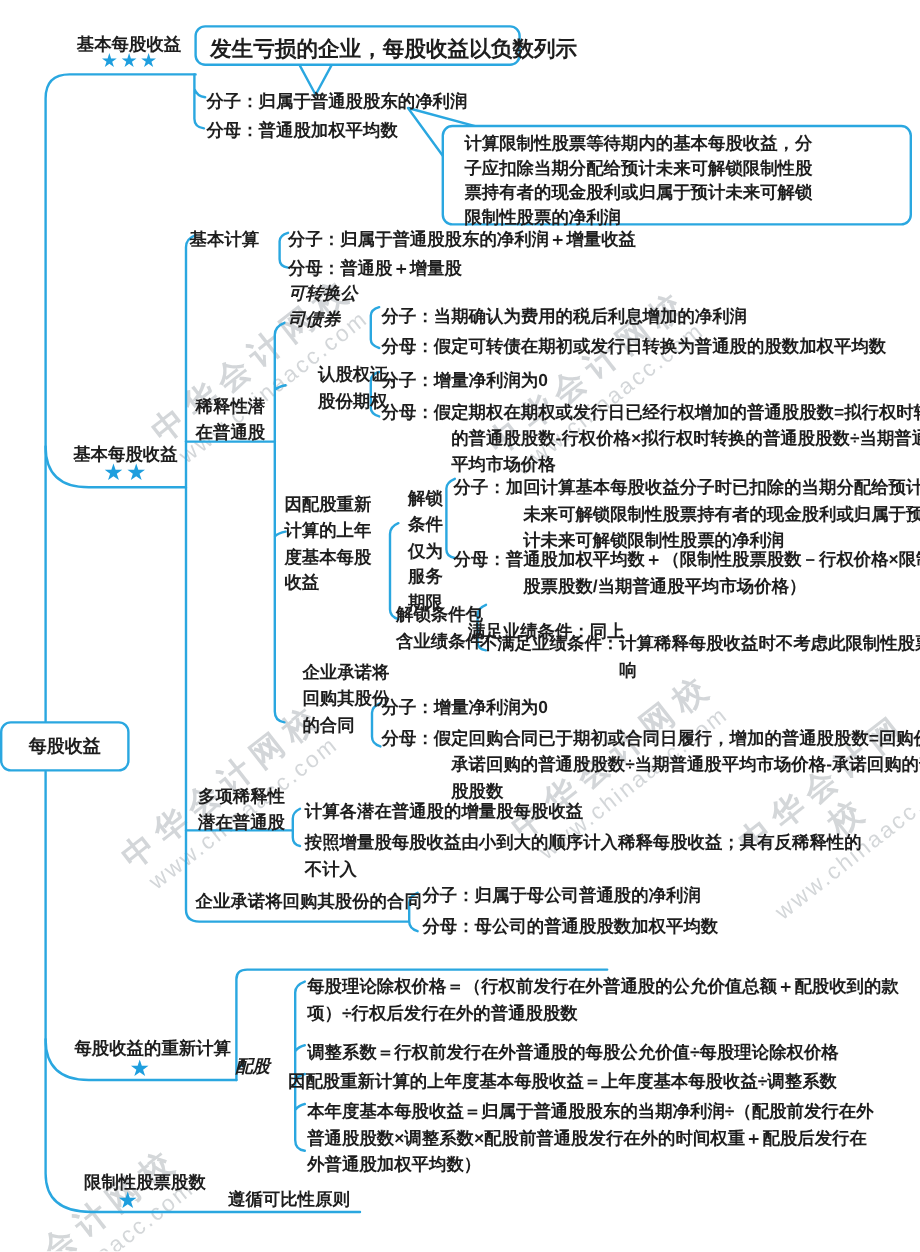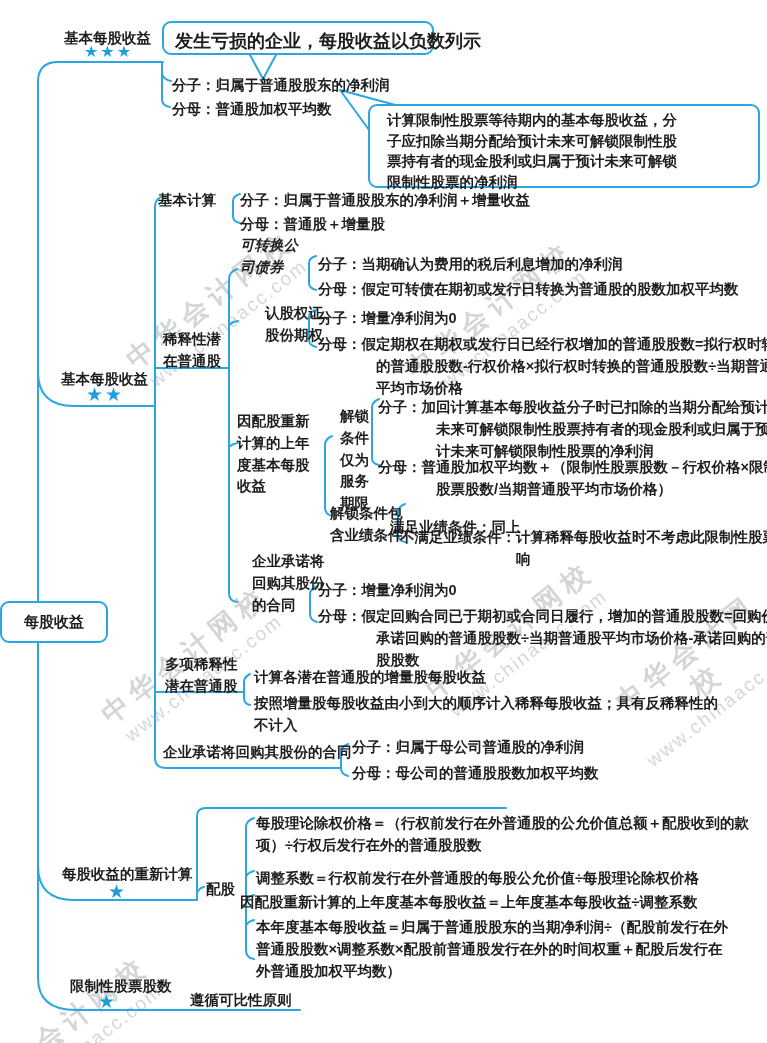--- a/index.html
+++ b/index.html
@@ -131,21 +131,21 @@
   <div class="t w" style="left:165px;top:654px;width:74px;">多项稀释性潜在普通股</div>
   <div class="t" style="left:254px;top:667px;">计算各潜在普通股的增量股每股收益</div>
   <div class="t w" style="left:254px;top:693px;width:470px;">按照增量股每股收益由小到大的顺序计入稀释每股收益；具有反稀释性的不计入</div>
 
   <div class="t" style="left:163px;top:742px;">企业承诺将回购其股份的合同</div>
   <div class="t" style="left:352px;top:737px;">分子：归属于母公司普通股的净利润</div>
   <div class="t" style="left:352px;top:763px;">分母：母公司的普通股股数加权平均数</div>
 
   <div class="t" style="left:62px;top:864px;">每股收益的重新计算</div>
   <div class="star" style="left:108px;top:882px;">★</div>
-  <div class="t" style="left:206px;top:879px;">配股</div>
+  <div class="t" style="left:196px;top:879px;font-style:italic;">配股</div>
   <div class="t w" style="left:256px;top:813px;width:500px;">每股理论除权价格＝（行权前发行在外普通股的公允价值总额＋配股收到的款项）÷行权后发行在外的普通股股数</div>
   <div class="t" style="left:256px;top:868px;">调整系数＝行权前发行在外普通股的每股公允价值÷每股理论除权价格</div>
   <div class="t" style="left:240px;top:892px;">因配股重新计算的上年度基本每股收益＝上年度基本每股收益÷调整系数</div>
   <div class="t w" style="left:256px;top:917px;width:475px;">本年度基本每股收益＝归属于普通股股东的当期净利润÷（配股前发行在外普通股股数×调整系数×配股前普通股发行在外的时间权重＋配股后发行在外普通股加权平均数）</div>
 
   <div class="t" style="left:70px;top:976px;">限制性股票股数</div>
   <div class="star" style="left:98px;top:992px;">★</div>
   <div class="t" style="left:190px;top:990px;">遵循可比性原则</div>
 
 </div>

